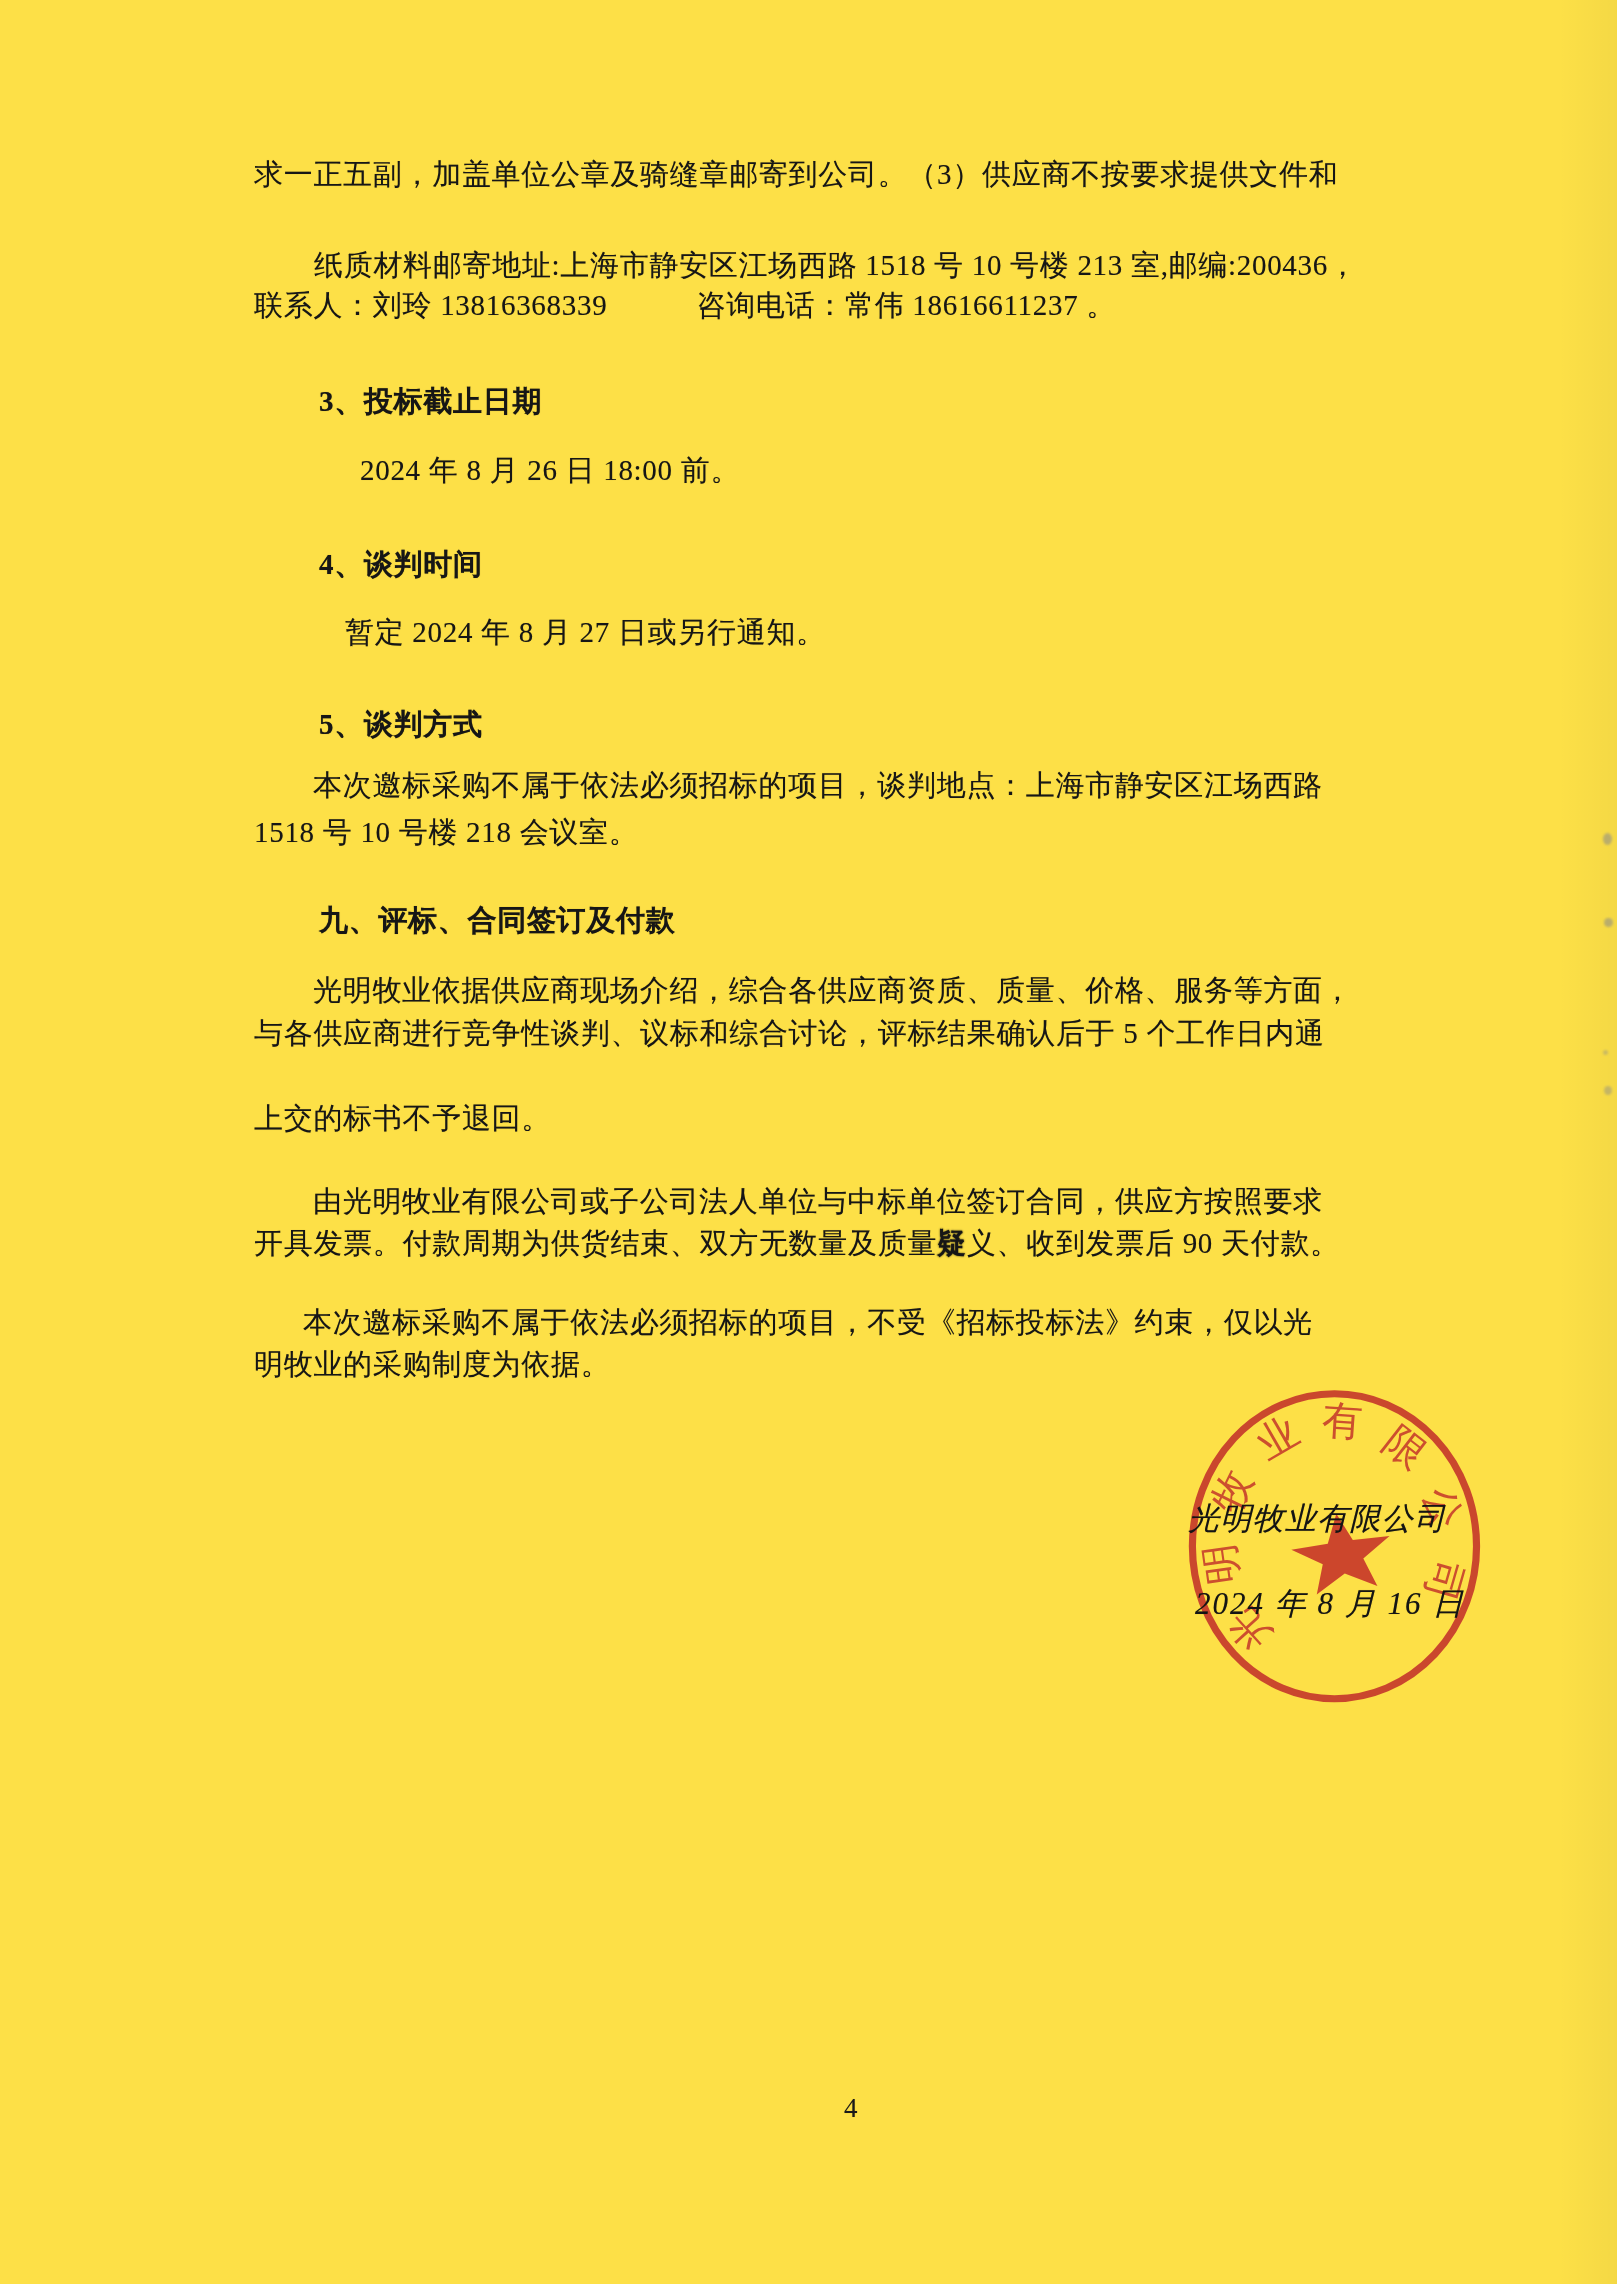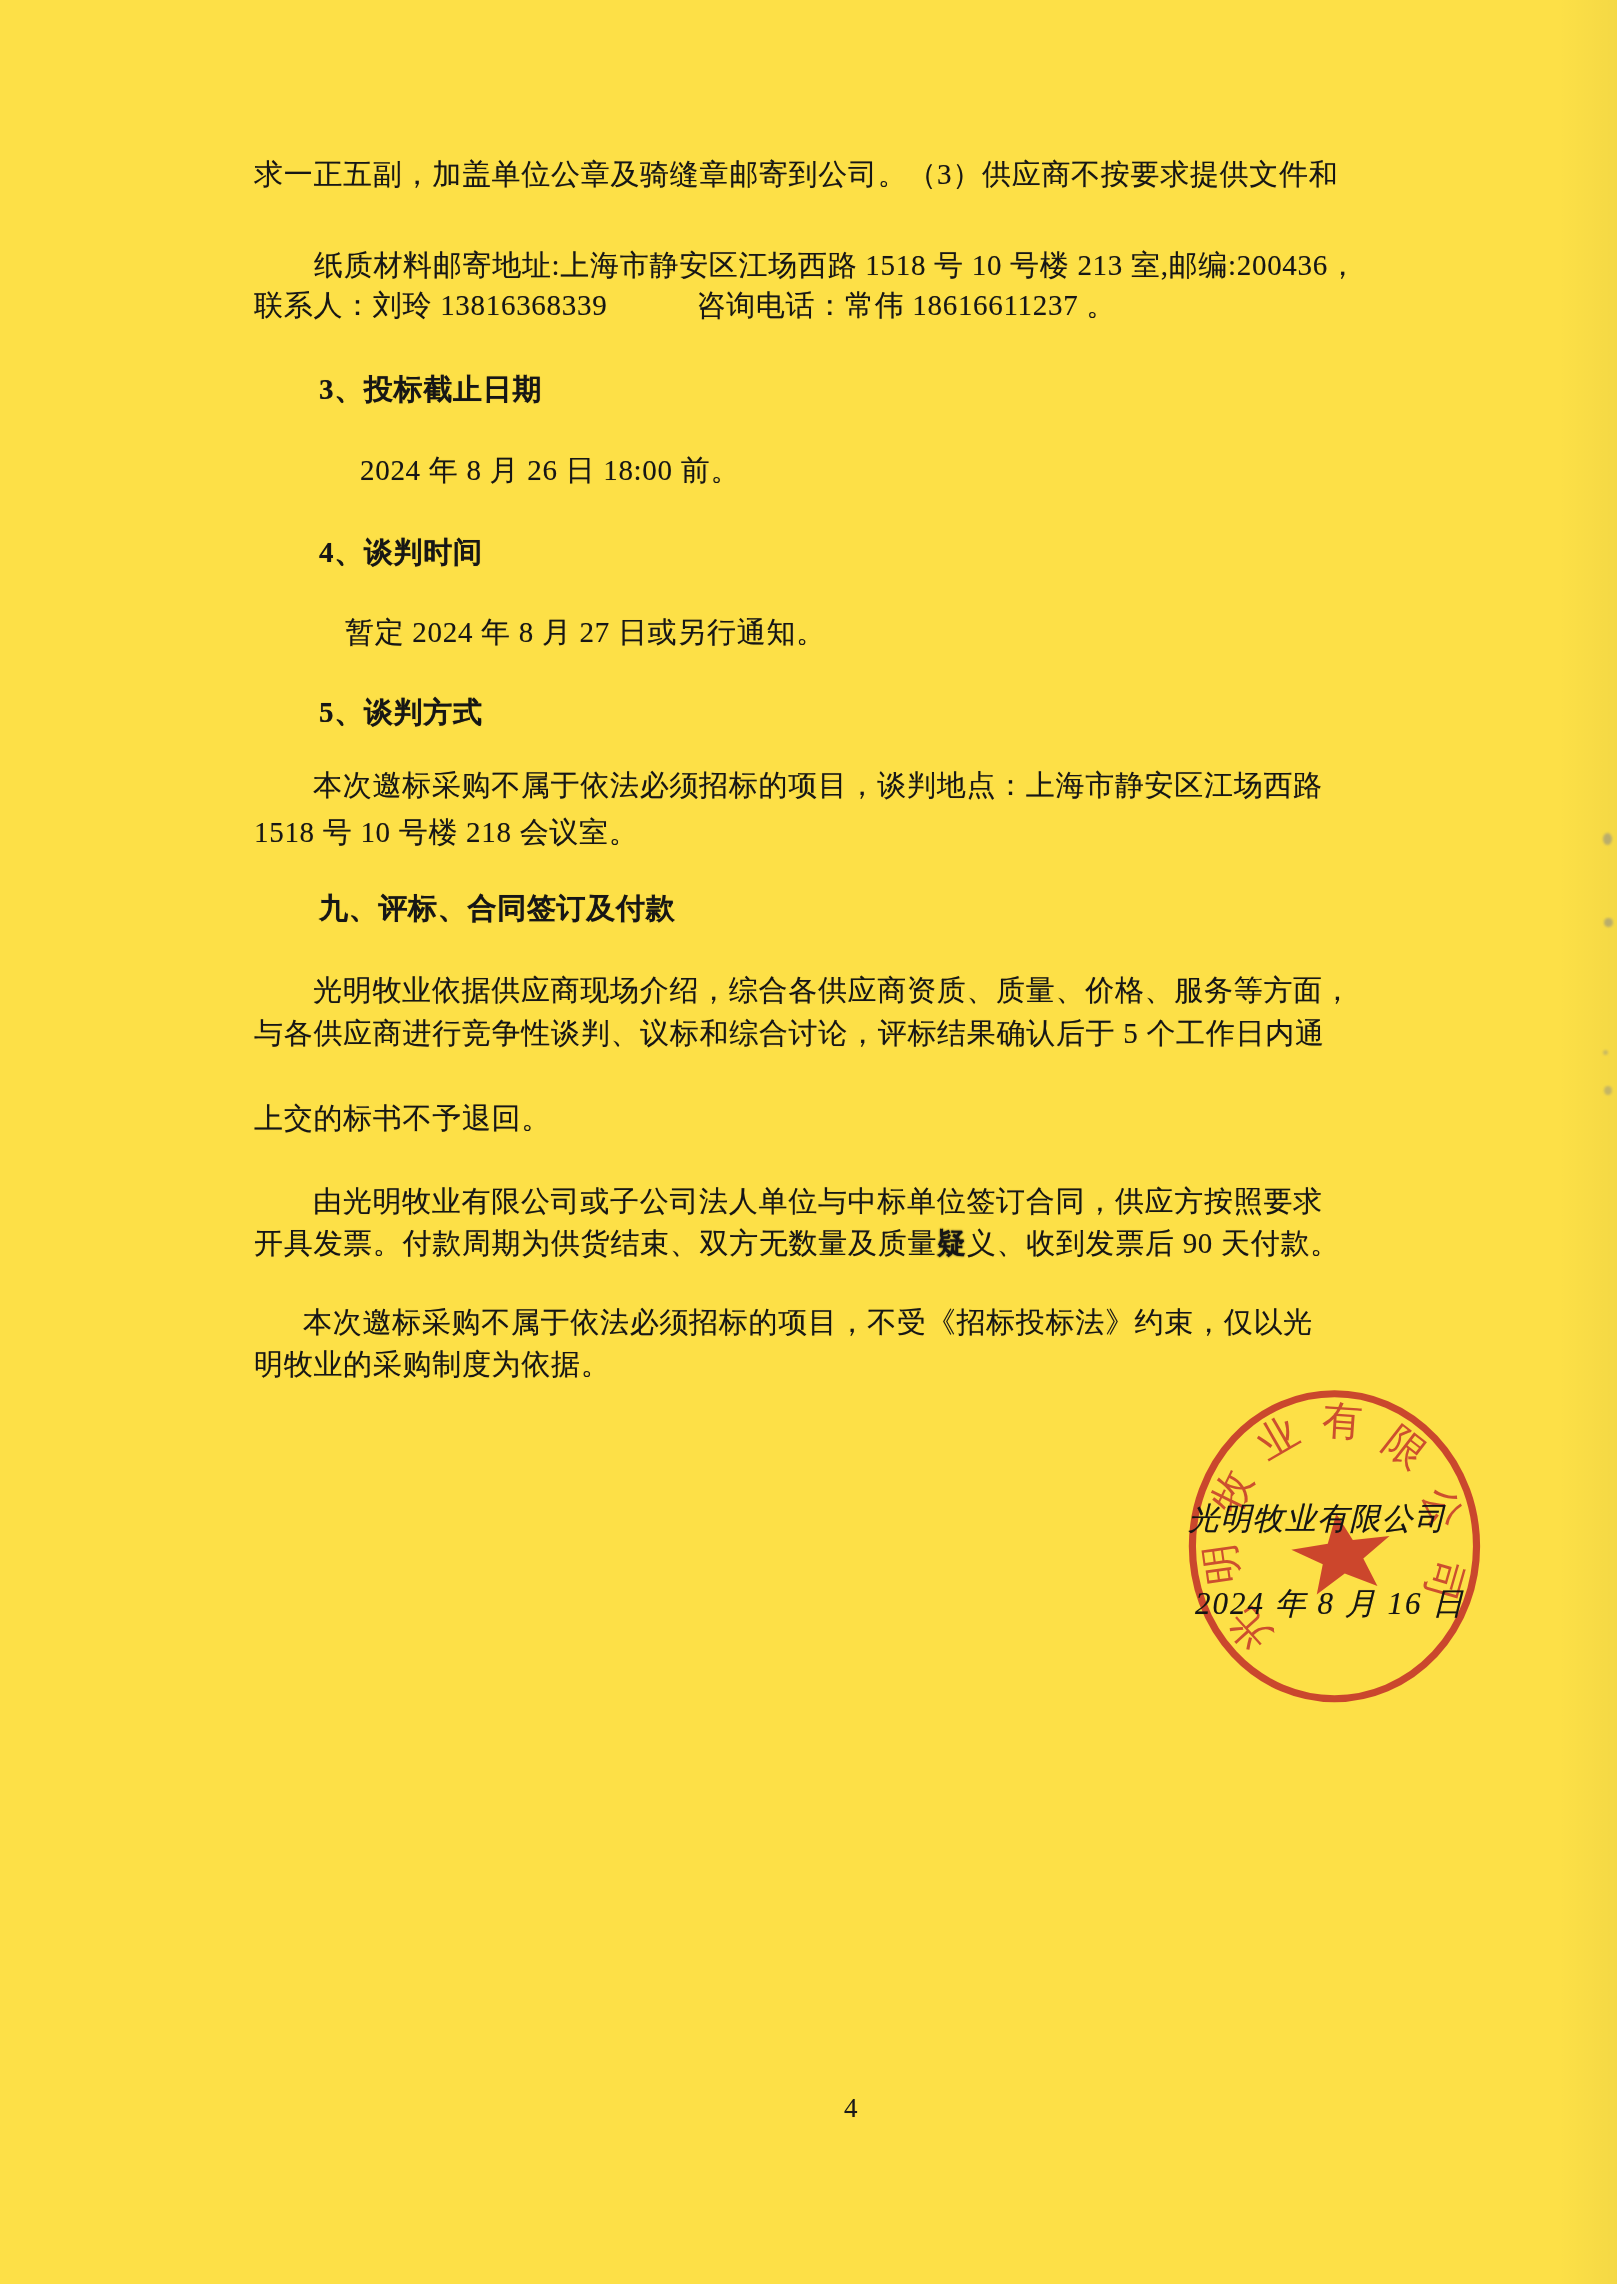--- a/index.html
+++ b/index.html
@@ -18,21 +18,21 @@
     pointer-events:none;
   }
   .ln{
     position:absolute;
     font-size:29px;
     line-height:39px;
     white-space:nowrap;
     letter-spacing:0.7px;
     text-shadow:0 0 0.7px rgba(0,0,0,0.35);
   }
-  .hd{font-weight:700;text-shadow:0 0 0.7px rgba(0,0,0,0.55);}
+  .hd{font-weight:700;text-shadow:0 0 0.7px rgba(0,0,0,0.55);margin-top:12px;}
   .bold-char{font-weight:700;text-shadow:0 0 2px rgba(0,0,0,0.85);}
   .sig{
     position:absolute;
     font-size:31px;
     white-space:nowrap;
     letter-spacing:1.3px;
     color:#141414;
     z-index:3;
     text-shadow:0 0 0.7px rgba(0,0,0,0.4);
     font-style:italic;

